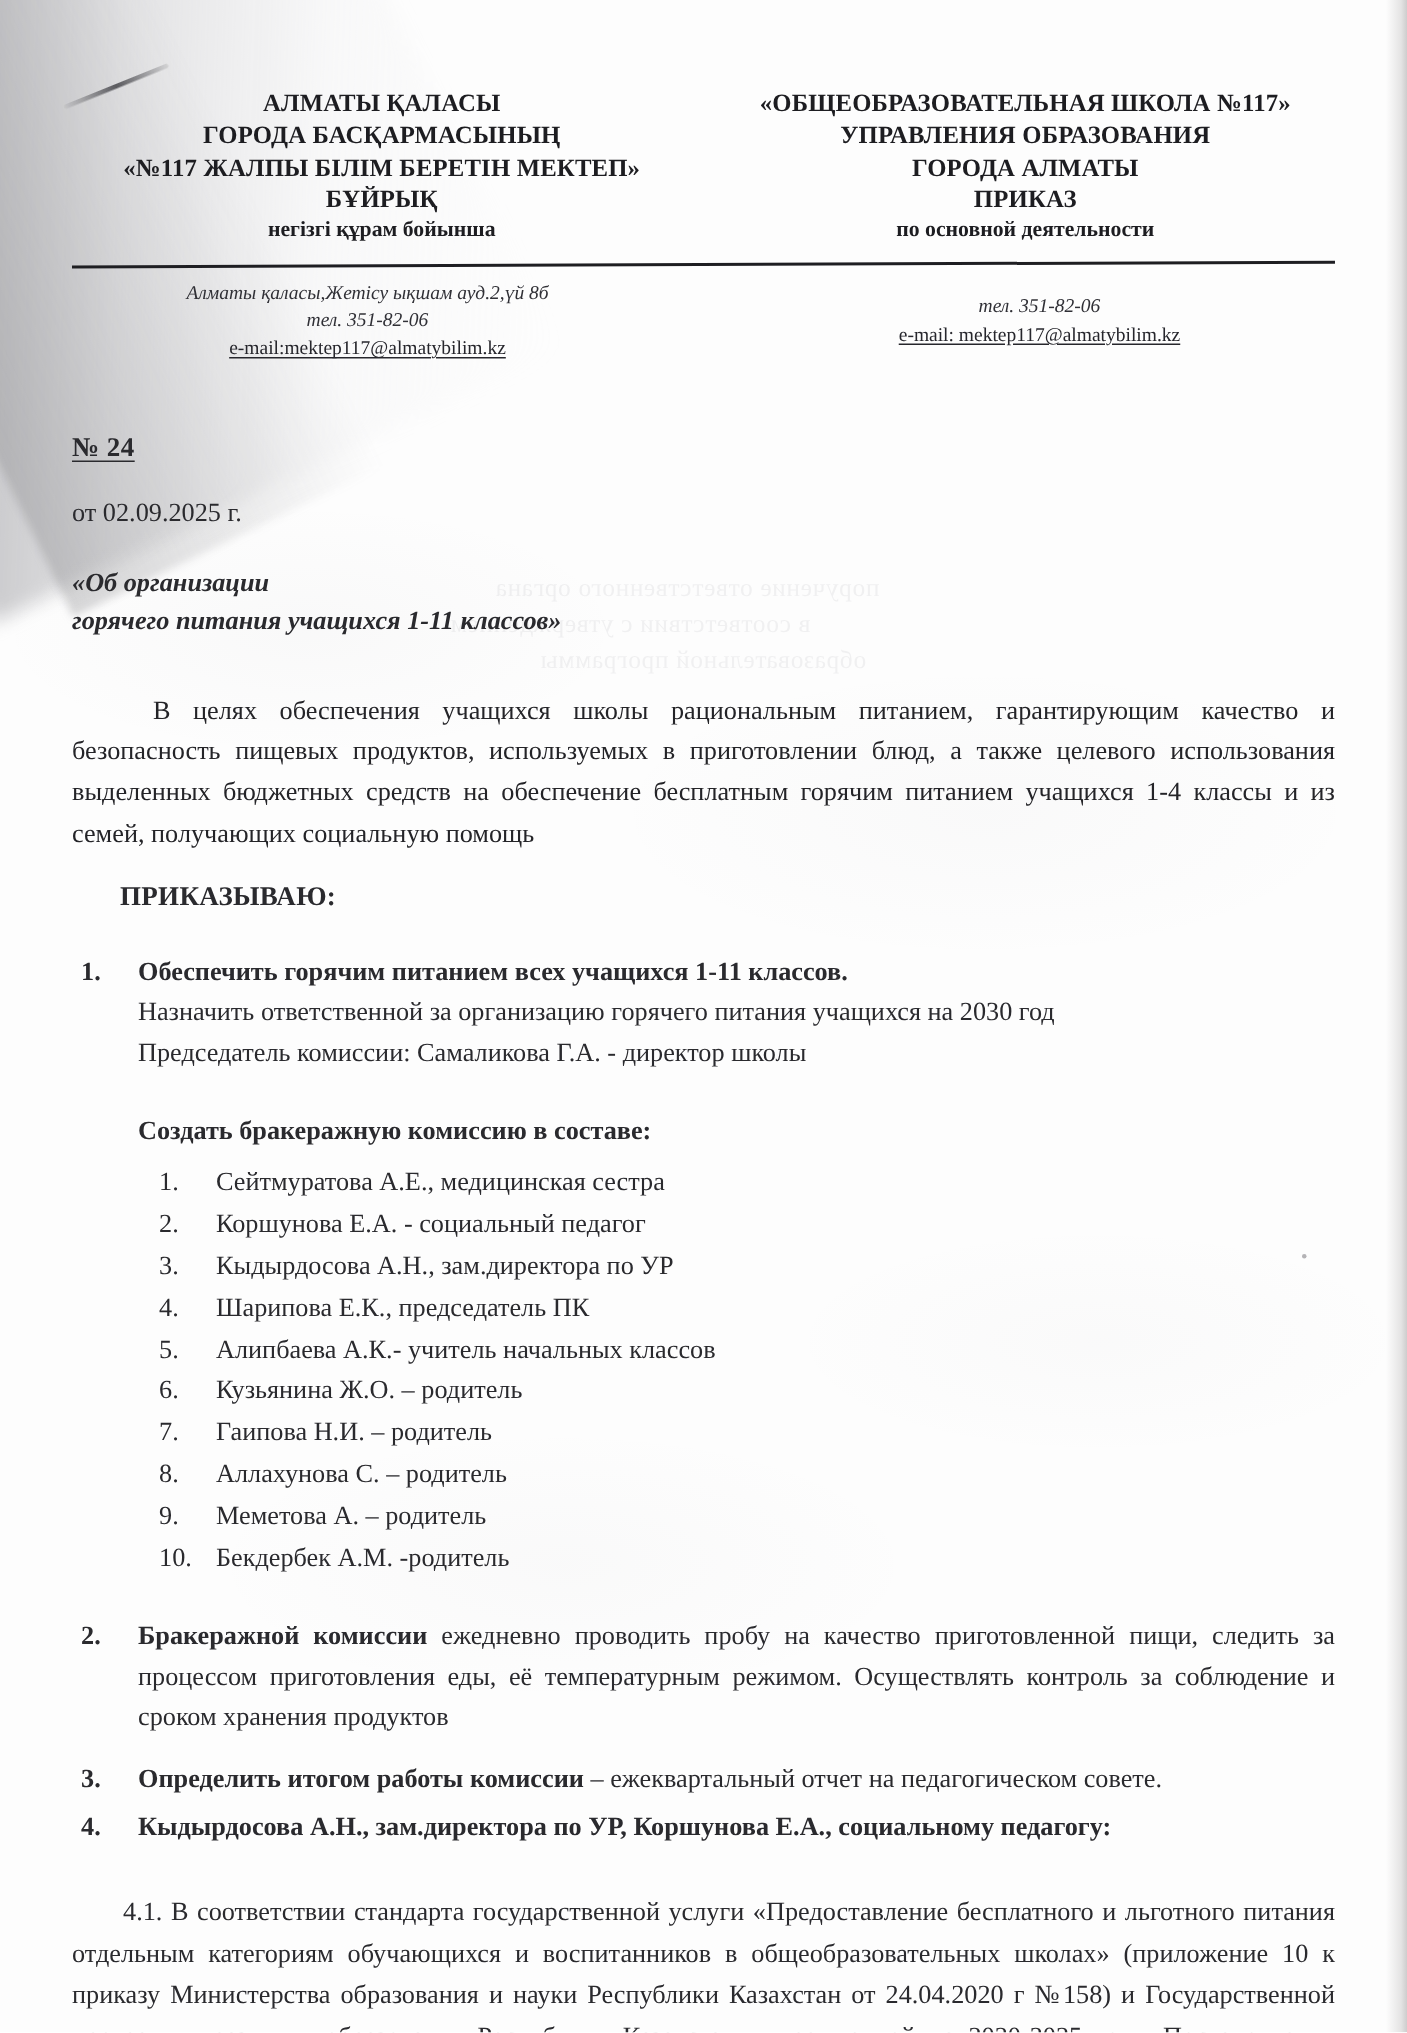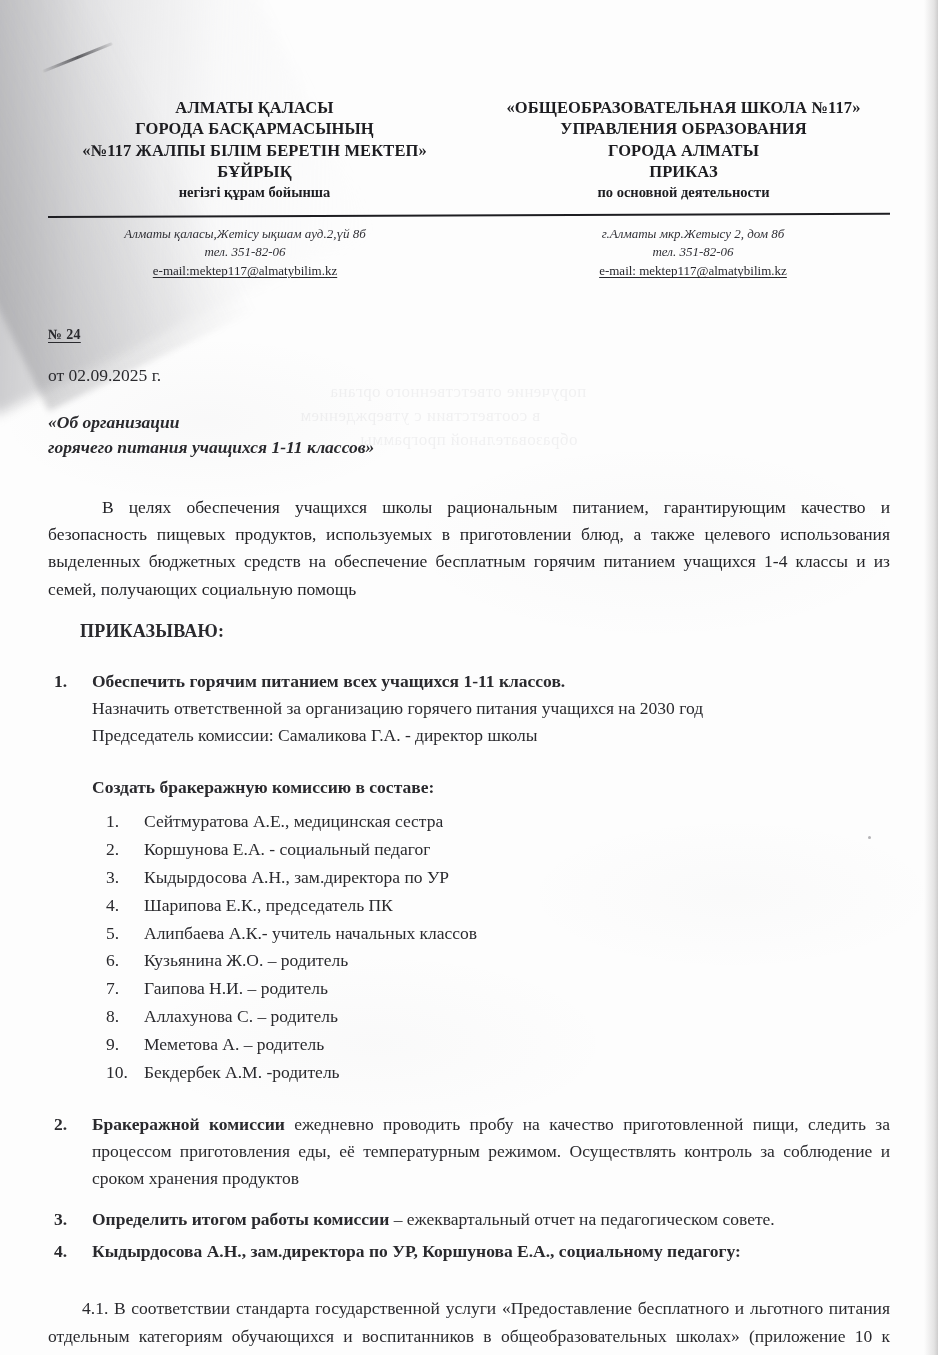--- a/index.html
+++ b/index.html
@@ -105,23 +105,22 @@
   .sheet {
     position: absolute;
     inset: 0;
     padding: 0 48px;
     box-sizing: border-box;
   }
 
   
   .letterhead {
     display: flex;
-    padding-top: 86px;
+    padding-top: 58px;
     gap: 0;
-    margin-top: 11px;
   }
   .lh-col { flex: 1 1 50%; text-align: center; }
   .lh-col.kz { padding-right: 6px; }
   .lh-col.ru { padding-left: 10px; }
 
   .lh-line {
     font-weight: bold;
     font-size: 16.5px;
     line-height: 1.30;
     letter-spacing: 0.1px;
@@ -161,21 +160,21 @@
     font-style: normal;
     text-decoration: underline;
     text-underline-offset: 2px;
     color: #26262c;
   }
 
   
   .order-no {
     margin-top: 46px;
     font-weight: bold;
-    font-size: 14px;
+    font-size: 18px;
     text-decoration: underline;
     text-underline-offset: 3px;
     display: inline-block;
     letter-spacing: 0.3px;
   }
   .order-date {
     margin-top: 22px;
     font-size: 17.5px;
   }
   .order-subject {
@@ -300,21 +299,20 @@
 
     <hr class="hrule">
 
     <div class="addresses">
       <div class="addr-col kz">
         <div class="addr-line">Алматы қаласы,Жетісу ықшам ауд.2,үй 8б</div>
         <div class="addr-line">тел. 351-82-06</div>
         <div class="addr-line addr-mail">e-mail:mektep117@almatybilim.kz</div>
       </div>
       <div class="addr-col ru">
-        <div class="addr-line">г.Алматы мкр.Жетысу 2, дом 8б</div>
         <div class="addr-line">тел. 351-82-06</div>
         <div class="addr-line addr-mail">e-mail: mektep117@almatybilim.kz</div>
       </div>
     </div>
 
     <div>
       <div class="order-no">№ 24</div>
       <div class="order-date">от 02.09.2025 г.</div>
       <div class="order-subject">
         <span>«Об организации</span><br>

